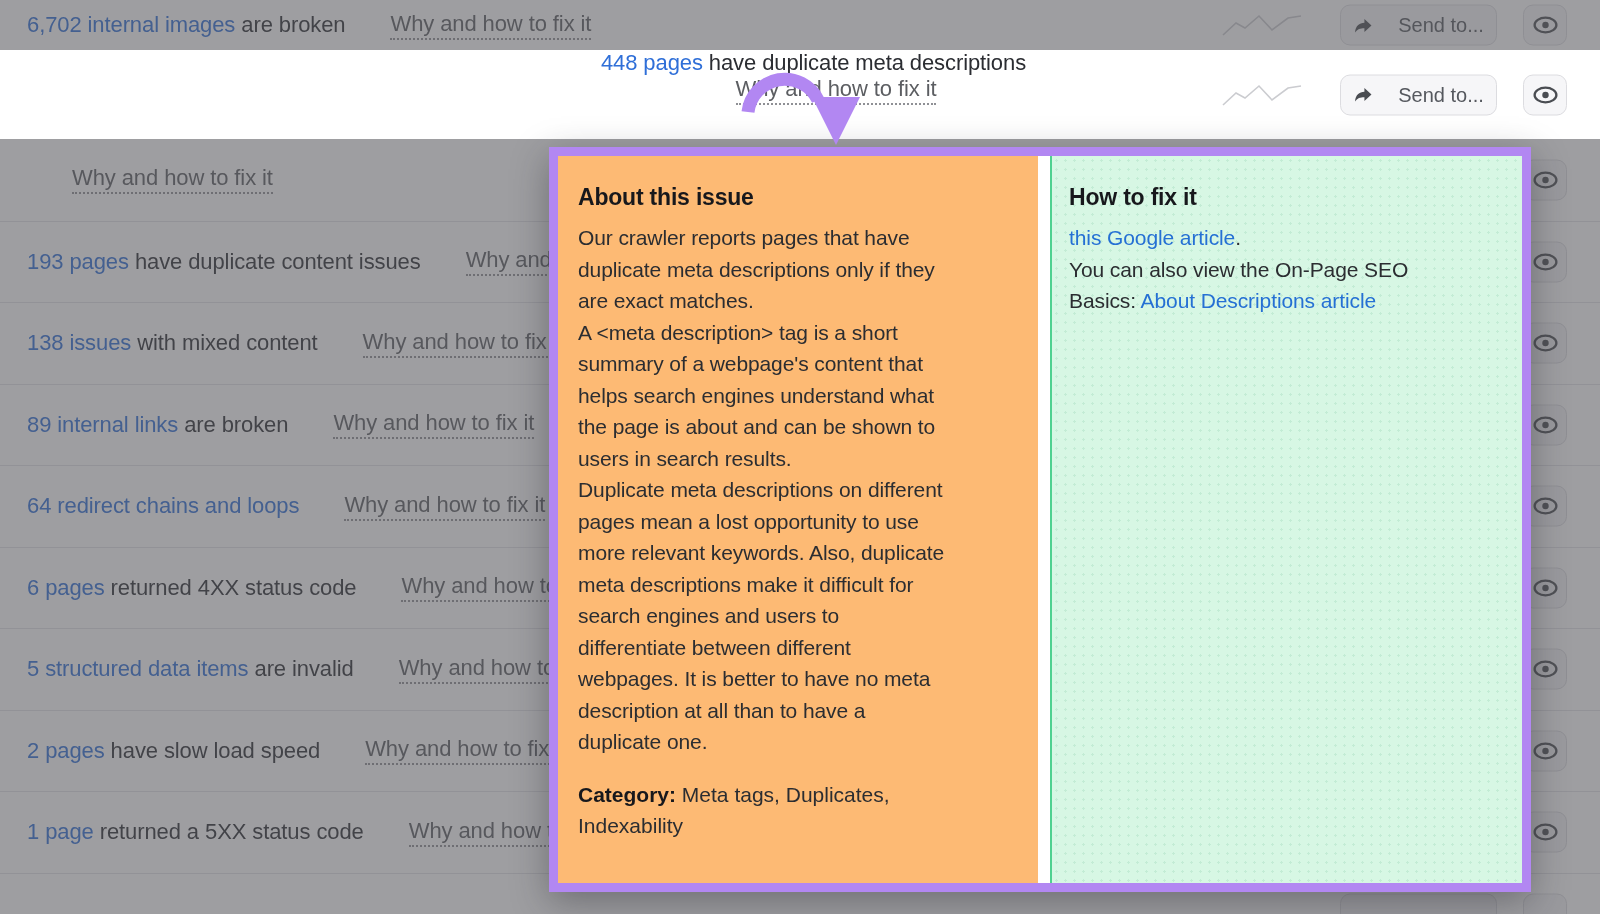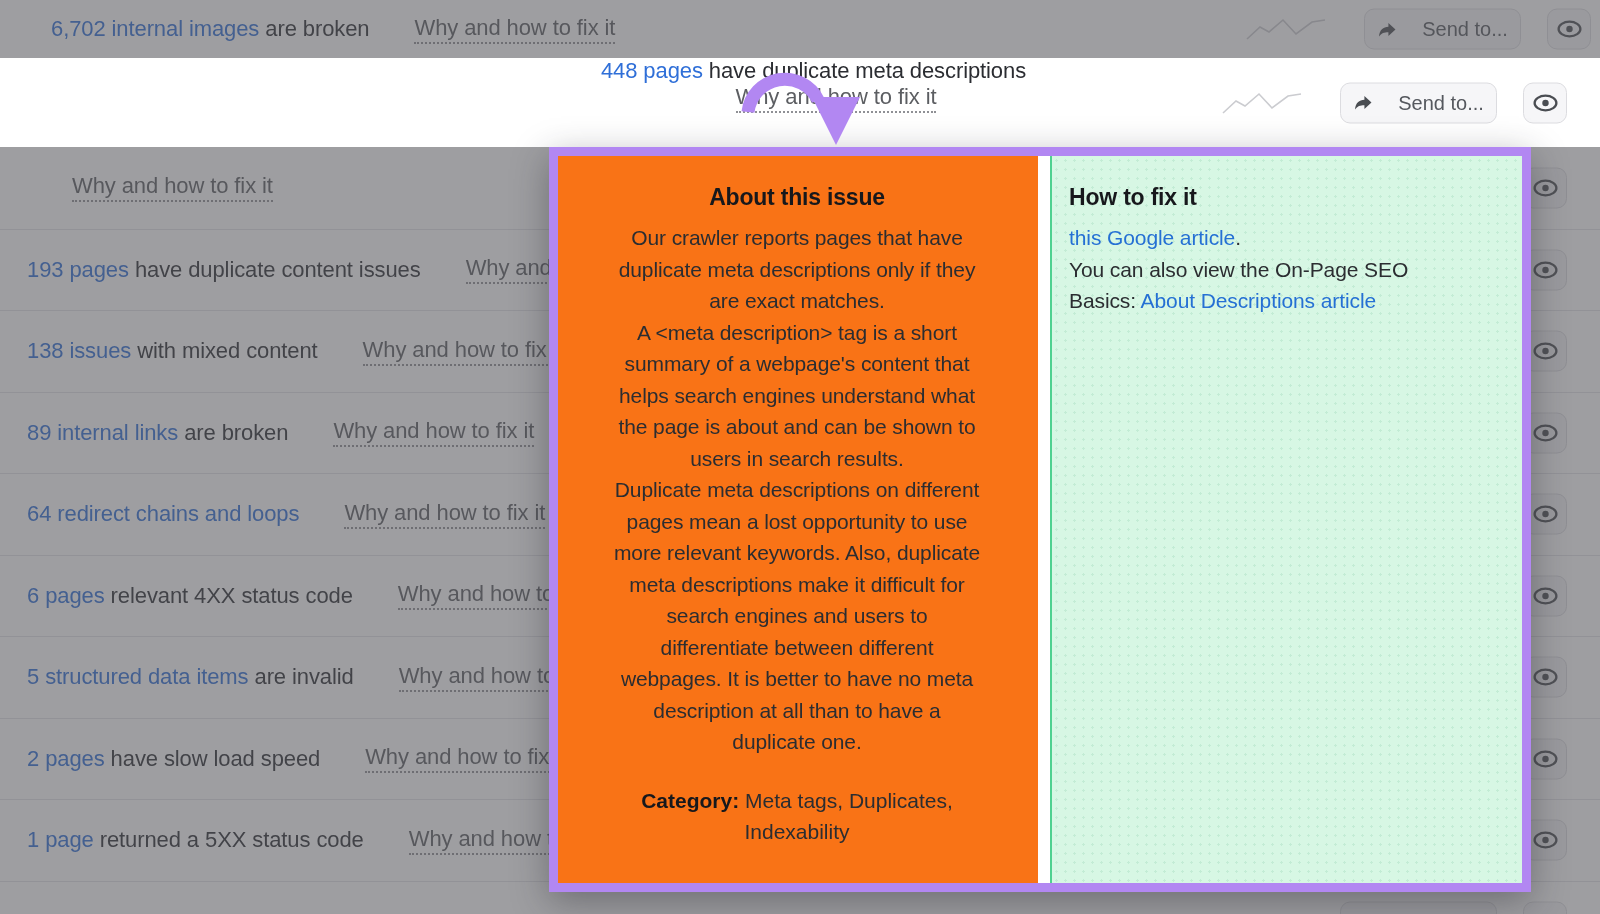--- a/index.html
+++ b/index.html
@@ -6,21 +6,21 @@
   #app{
     position:relative;width:1600px;height:914px;overflow:hidden;background:#fff;
     font-family:"Liberation Sans","DejaVu Sans",sans-serif;
     -webkit-font-smoothing:antialiased;
   }
   
   .row{
     position:relative;height:81.5px;box-sizing:border-box;
     display:flex;align-items:center;padding-left:27px;background:#fff;
   }
-  .row:nth-child(1){height:58px;margin-left:24px;}
+  .row:nth-child(1){height:50px;}
   .row:nth-child(2){height:89px;flex-direction:column;}
   .row:nth-child(n+4){border-top:1px solid #e4e4e7;}
   .row.active{z-index:20;}
   .row-main{font-size:22px;letter-spacing:-.1px;white-space:nowrap;}
   .count-link{color:#2f6fd8;text-decoration:none;cursor:pointer;}
   .row-rest{color:#2b2d32;}
   .why-link{
     margin-left:45px;font-size:22px;color:#5c5e62;text-decoration:none;cursor:pointer;
     border-bottom:2px dotted #8f9095;padding-bottom:1px;white-space:nowrap;letter-spacing:-.1px;
   }
@@ -45,30 +45,30 @@
   .eye-icon circle{fill:#4a4d52;stroke:none;}
   
   .dim-overlay{position:absolute;inset:0;background:rgba(84,84,89,.57);z-index:10;pointer-events:none;}
   
   .popup{
     position:absolute;left:549px;top:147px;width:982px;height:745px;box-sizing:border-box;
     border:9px solid #b287f2;background:#fff;display:flex;z-index:40;
     box-shadow:0 10px 34px rgba(35,35,42,.38);
   }
   .popup-col{box-sizing:border-box;padding:27px 22px 0 20px;}
-  .popup-col.about{width:480px;background:#f97316;text-align:center;}
+  .popup-col.about{width:480px;background:#fdba74;}
   .popup-col.fix{
     flex:1;background-color:#d7f7e4;border-left:2px solid #4fd190;padding-left:17px;
     background-image:radial-gradient(circle,#c3ecd5 1.2px,rgba(0,0,0,0) 1.3px);
     background-size:9px 9px;
     margin-left:12px;
   }
   .popup h2{margin:0 0 11px 0;font-size:23px;line-height:28px;color:#17181c;letter-spacing:-.2px;}
   .popup .body{font-size:21px;line-height:31.5px;color:#2b2d31;white-space:pre-line;letter-spacing:-.1px;}
-  .popup .category{margin-top:27px;font-size:21px;line-height:31.5px;color:#2b2d31;white-space:pre-line;}
+  .popup .category{margin-top:21px;font-size:21px;line-height:31.5px;color:#2b2d31;white-space:pre-line;}
   .popup .category b{color:#17181c;}
   a.blue{color:#2570d4;text-decoration:none;cursor:pointer;}
   
   .arrow{position:absolute;left:700px;top:54px;width:170px;height:100px;z-index:50;pointer-events:none;}
   .arrow path{fill:none;stroke:#b287f2;stroke-width:13;}
   .arrow polygon{fill:#b287f2;}
 </style>
 </head>
 <body>
 
@@ -208,21 +208,21 @@
     </button>
     <button class="eye-btn">
       <svg class="eye-icon" viewBox="0 0 26 18">
         <ellipse cx="13" cy="9" rx="10.5" ry="7"></ellipse>
         <circle cx="13" cy="9" r="3.1"></circle>
       </svg>
     </button>
   </div>
 
   <div class="row">
-    <span class="row-main"><a class="count-link">6 pages</a><span class="row-rest"> relevant 4XX status code</span></span>
+    <span class="row-main"><a class="count-link">6 pages</a><span class="row-rest"> returned 4XX status code</span></span>
     <a class="why-link">Why and how to fix it</a>
     <svg class="spark" viewBox="0 0 80 28">
       <polyline points="1,24 14,12 23,17 37,5 50,19 66,7 79,5"></polyline>
     </svg>
     <button class="send-btn">
       <svg class="send-icon" viewBox="0 0 21 17">
         <path d="M2 16 C2.5 9 6.5 5.8 12 5.6 L12 1.5 L19.5 8.5 L12 15.5 L12 11.4 C7.5 11.4 4.5 12.3 2 16 Z"></path>
       </svg>
       <span class="send-label">Send to...</span>
     </button>

